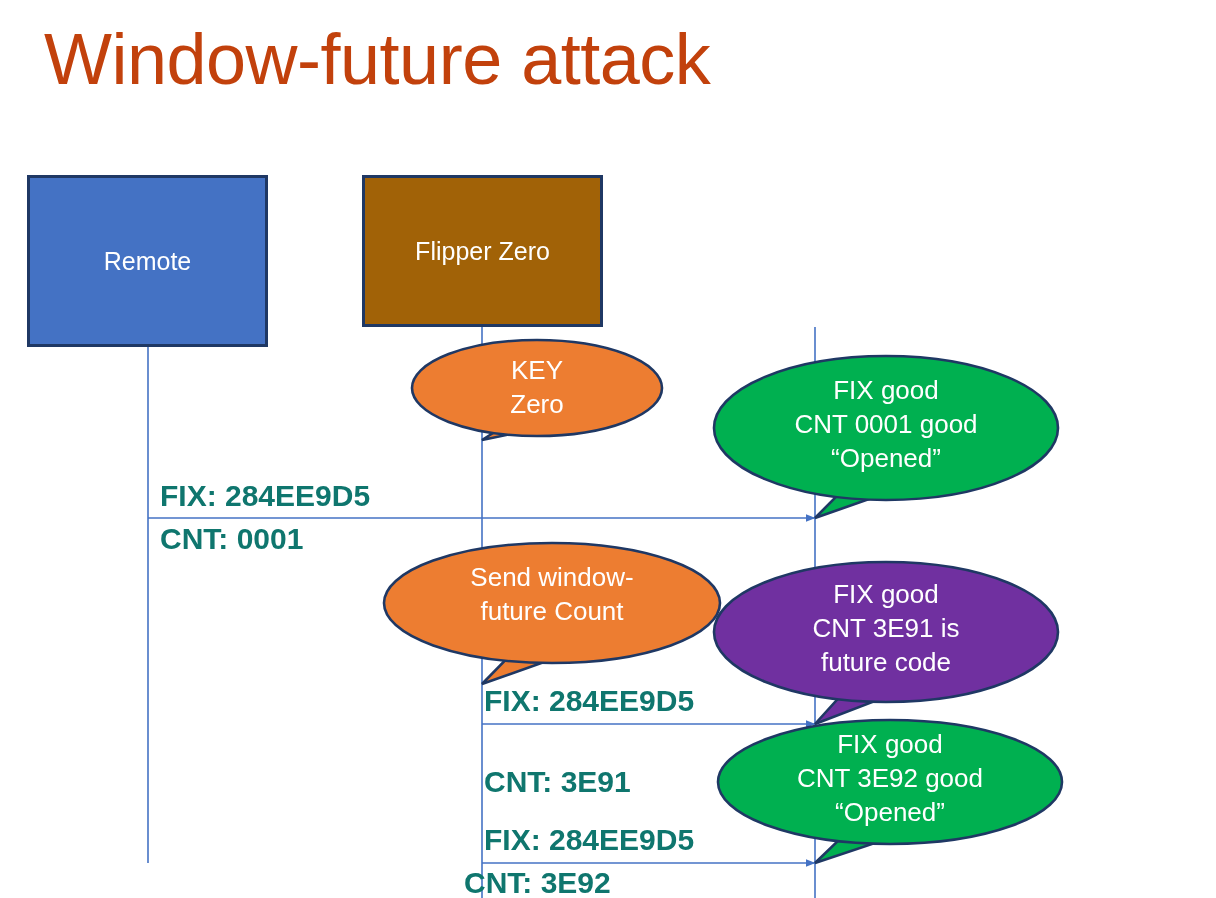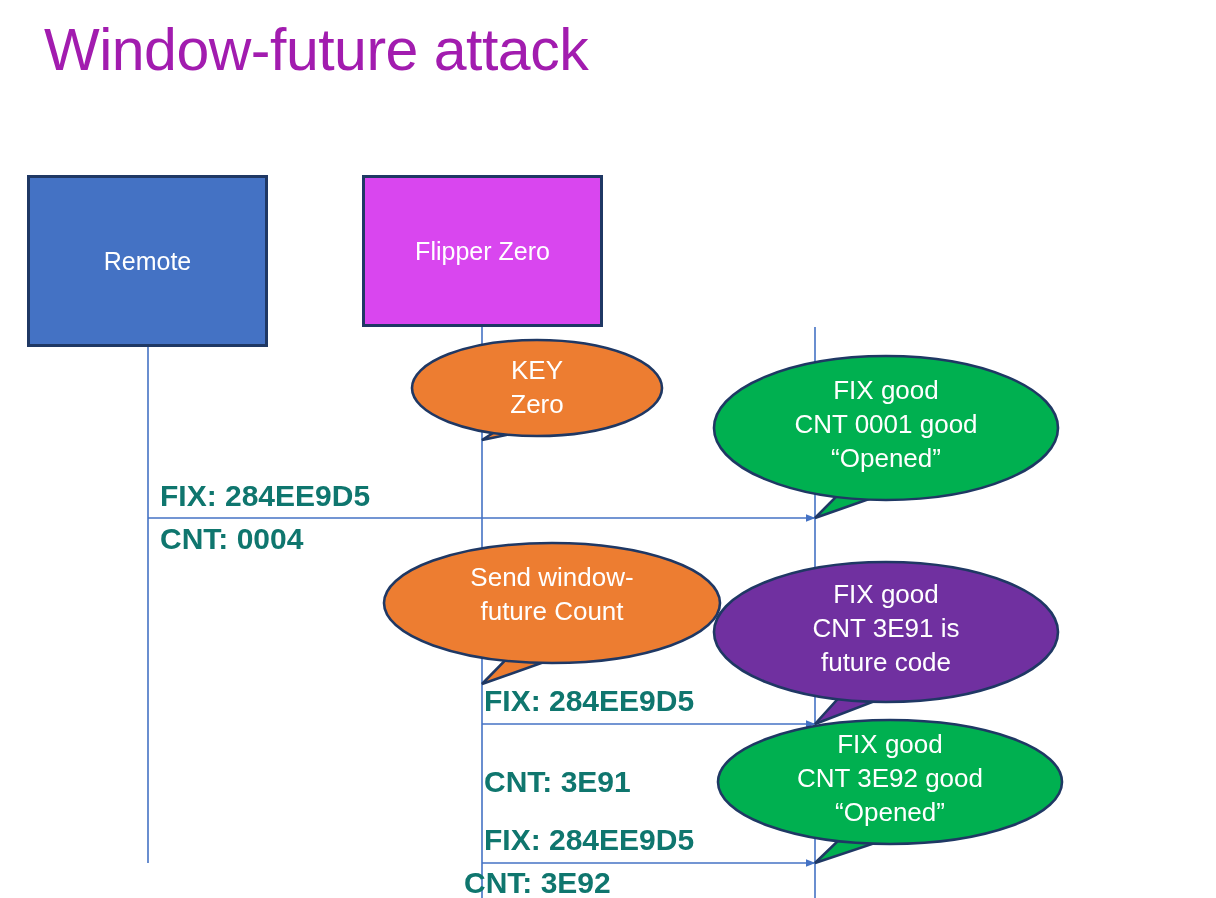--- a/index.html
+++ b/index.html
@@ -11,25 +11,25 @@
     position: relative;
     width: 1216px;
     height: 898px;
     background: #ffffff;
     overflow: hidden;
     font-family: "Liberation Sans", sans-serif;
   }
   #slide-title {
     position: absolute;
     left: 44px;
-    top: 10px;
-    font-size: 59px;
+    top: 19px;
+    font-size: 72px;
     line-height: 80px;
     font-weight: 400;
-    color: #a21caf;
+    color: #c2410c;
     letter-spacing: -0.5px;
     white-space: nowrap;
   }
   .diagram-svg {
     position: absolute;
     left: 0;
     top: 0;
     width: 1216px;
     height: 898px;
   }
@@ -106,21 +106,21 @@
           <path d="M 852.84 826.64 L 815 863 L 918.2 828.64 Z" fill="#00B050" stroke="#1F3864" stroke-width="2.6" stroke-linejoin="miter"></path>
           <ellipse cx="890" cy="782" rx="172" ry="62" fill="#00B050" stroke="#1F3864" stroke-width="2.6"></ellipse>
         </g>
       </g>
   </svg>
 
   <div class="actor-box" style="left:27px; top:175px; width:241px; height:172px; background:#4472C4;">
     <span>Remote</span>
   </div>
 
-  <div class="actor-box" style="left:362px; top:175px; width:241px; height:152px; background:#d946ef;">
+  <div class="actor-box" style="left:362px; top:175px; width:241px; height:152px; background:#a16207;">
     <span>Flipper Zero</span>
   </div>
 
 
   <div class="bubble-text" style="left:412px; top:353px; width:250px;">KEY
 Zero</div>
 
   <div class="bubble-text" style="left:714px; top:373px; width:344px;">FIX good
 CNT 0001 good
 “Opened”</div>
@@ -130,21 +130,21 @@
 
   <div class="bubble-text" style="left:714px; top:577px; width:344px;">FIX good
 CNT 3E91 is
 future code</div>
 
   <div class="bubble-text" style="left:718px; top:727px; width:344px;">FIX good
 CNT 3E92 good
 “Opened”</div>
 
   <div class="msg-label" style="left:160px; top:481px;">FIX: 284EE9D5</div>
-  <div class="msg-label" style="left:160px; top:524px;">CNT: 0004</div>
+  <div class="msg-label" style="left:160px; top:524px;">CNT: 0001</div>
 
   <div class="msg-label" style="left:484px; top:686px;">FIX: 284EE9D5</div>
   <div class="msg-label" style="left:484px; top:767px;">CNT: 3E91</div>
 
   <div class="msg-label" style="left:484px; top:825px;">FIX: 284EE9D5</div>
   <div class="msg-label" style="left:464px; top:868px;">CNT: 3E92</div>
 
 </div>
 
 </body></html>

